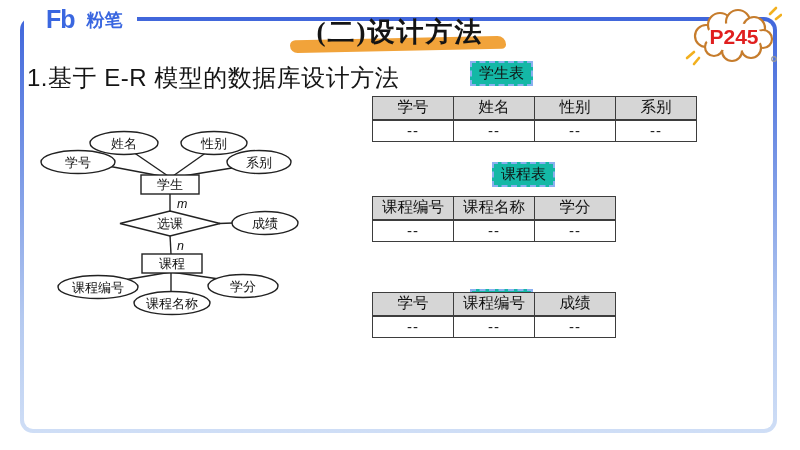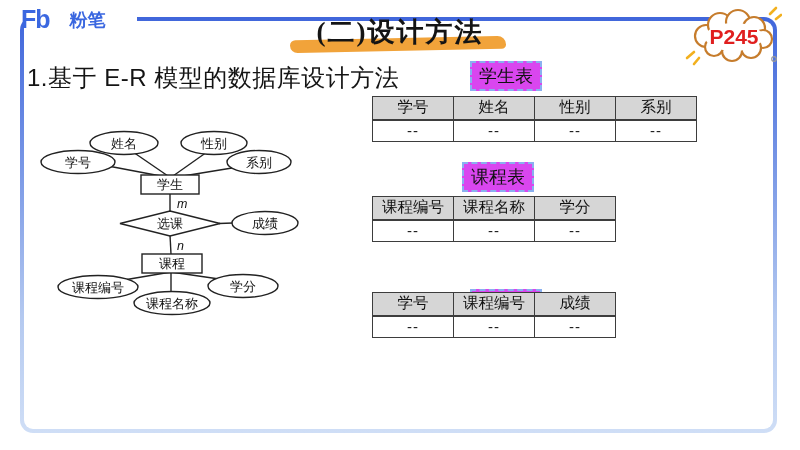--- a/index.html
+++ b/index.html
@@ -8,46 +8,46 @@
     position:relative; overflow:hidden; background:#fff;
     font-family:"Liberation Sans", sans-serif; color:#141414;
   }
   
   .frame { position:absolute; left:20px; top:17px; width:757px; height:416px;
     border-radius:13px; padding:4px;
     background:linear-gradient(180deg,#4066db 0%,#6f8fe4 30%,#b4c9f0 72%,#cfdef6 100%); }
   .frame-inner { width:100%; height:100%; background:#fff; border-radius:9px; }
   .logo-patch { position:absolute; left:24px; top:12px; width:113px; height:26px; background:#fff; }
   
-  .logo { position:absolute; left:21px; top:5px; display:flex; align-items:center; gap:20px; color:#3a67e0;justify-content:center; }
+  .logo { position:absolute; left:46px; top:5px; display:flex; align-items:center; gap:12px; color:#3a67e0;justify-content:center; }
   .logo-mark { font-size:25px; font-weight:700; letter-spacing:-1px; }
   .logo-text { font-size:18px; font-weight:700; }
   
   .title-wrap { position:absolute; left:288px; top:14px; width:224px; text-align:center; }
   .title-highlight { position:absolute; left:2px; top:24px; width:216px; height:13px;
     background:#f1a33a; border-radius:10px 16px 8px 14px; transform:rotate(-1.2deg); }
   .title-text { position:relative; font-family:"Liberation Serif", serif; font-weight:700;
     font-size:27px; letter-spacing:2px; color:#141414; }
   
   .badge { position:absolute; left:682px; top:3px; width:100px; height:64px; }
   
   .heading { position:absolute; left:27px; top:62px; font-size:24px; color:#141414; letter-spacing:0.5px; }
   
   .er { position:absolute; left:30px; top:110px; width:280px; height:230px; }
   .er text { font-family:"Liberation Sans", sans-serif; }
   
-  .tbl-label { position:absolute; border:2px dashed #8ab0f0; background:#d946ef;
-    padding:1px 7px; font-size:18px; color:#111; }
+  .tbl-label { position:absolute; border:2px dashed #8ab0f0; background:#14b8a6;
+    padding:1px 7px; font-size:15px; color:#111; }
   .dtable { position:absolute; border-collapse:collapse; background:#fff; }
   .dtable th, .dtable td { border:1.6px solid #3d3d3d; text-align:center; font-weight:400; }
   .dtable th { background:#d6d6d6; width:81px; height:23px; font-size:15.5px;
     border-bottom-width:2.6px; color:#111; }
   .dtable td { height:22px; font-size:15px; color:#222; letter-spacing:1px; }
   #label-0 { left:470px; top:61px; }  #table-0 { left:372px; top:96px; }
-  #label-1 { left:462px; top:162px; } #table-1 { left:372px; top:196px; }
+  #label-1 { left:492px; top:162px; } #table-1 { left:372px; top:196px; }
   #label-2 { left:470px; top:261px;margin-top:28px; } #table-2 { left:372px; top:292px; }
 </style>
 </head>
 <body>
 
 <div class="slide">
 
   <div class="frame">
     <div class="frame-inner"></div>
   </div>

